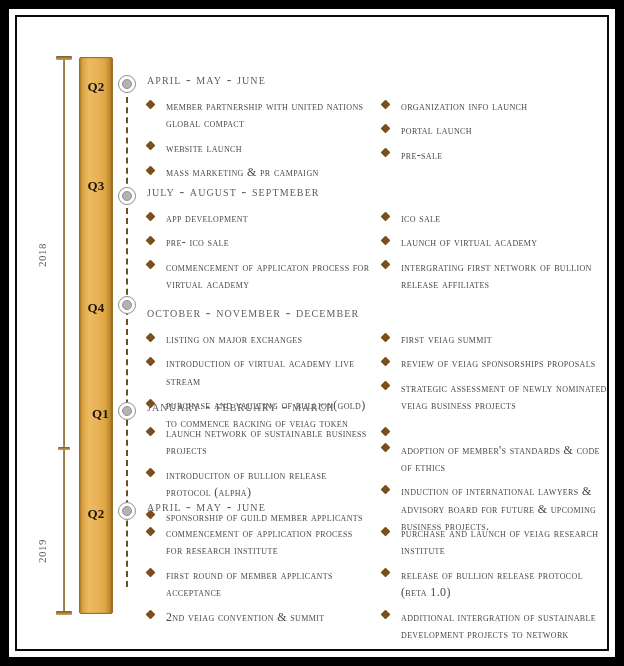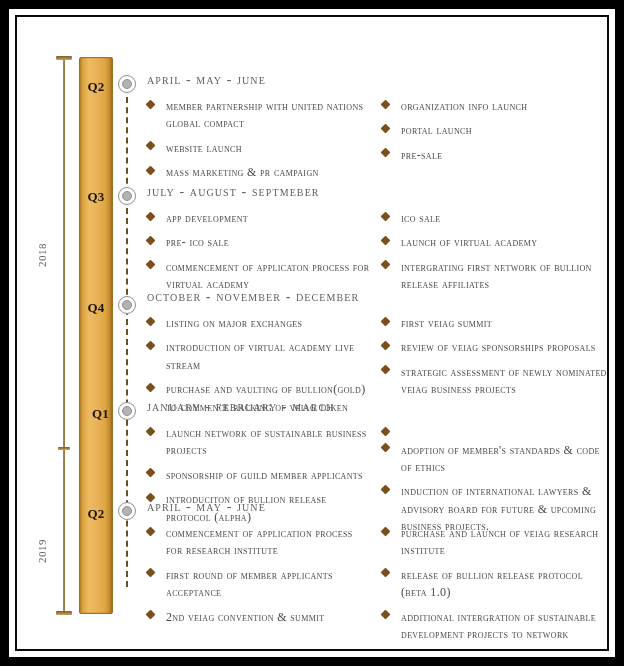--- a/index.html
+++ b/index.html
@@ -205,21 +205,21 @@
         <div class="axis-cap top"></div>
         <div class="axis-cap mid"></div>
         <div class="axis-cap bottom"></div>
 
         <div class="year-label year-2018">2018</div>
         <div class="year-label year-2019">2019</div>
 
         <div class="gold-bar"></div>
 
         <div class="q-badge" style="top:62px;">Q2</div>
-        <div class="q-badge" style="top:172px;">Q3</div>
+        <div class="q-badge" style="top:161px;">Q3</div>
         <div class="q-badge" style="top:283px;">Q4</div>
         <div class="q-badge" style="top:389px;padding-left:9px;">Q1</div>
         <div class="q-badge" style="top:489px;">Q2</div>
 
         <div class="dash-line"></div>
 
         <div class="marker" style="top:58px;"></div>
         <div class="marker" style="top:170px;"></div>
         <div class="marker" style="top:279px;"></div>
         <div class="marker" style="top:385px;"></div>
@@ -286,21 +286,21 @@
                 <span class="bullet-text">Launch of Virtual Academy</span>
               </div>
               <div class="bullet">
                 <span class="bullet-icon"></span>
                 <span class="bullet-text">Intergrating first network of bullion release affiliates</span>
               </div>
             </div>
           </div>
         </div>
 
-        <div class="section" style="top:272px;">
+        <div class="section" style="top:288px;">
           <div class="section-title">October - November - December</div>
           <div class="cols">
             <div class="col col-left">
               <div class="bullet">
                 <span class="bullet-icon"></span>
                 <span class="bullet-text">Listing on major exchanges</span>
               </div>
               <div class="bullet">
                 <span class="bullet-icon"></span>
                 <span class="bullet-text">Introduction of Virtual Academy live stream</span>
@@ -330,25 +330,25 @@
         <div class="section" style="top:382px;">
           <div class="section-title">January - February - March</div>
           <div class="cols">
             <div class="col col-left">
               <div class="bullet">
                 <span class="bullet-icon"></span>
                 <span class="bullet-text">Launch network of sustainable business projects</span>
               </div>
               <div class="bullet">
                 <span class="bullet-icon"></span>
+                <span class="bullet-text">Introduciton of bullion release protocol (alpha)</span>
+              </div>
+              <div class="bullet">
+                <span class="bullet-icon"></span>
                 <span class="bullet-text">Sponsorship of guild member applicants</span>
-              </div>
-              <div class="bullet">
-                <span class="bullet-icon"></span>
-                <span class="bullet-text">Introduciton of bullion release protocol (alpha)</span>
               </div>
             </div>
             <div class="col col-right">
               <div class="bullet">
                 <span class="bullet-icon"></span>
               </div>
               <div class="bullet">
                 <span class="bullet-icon"></span>
                 <span class="bullet-text">Adoption of member's standards &amp; code of ethics</span>
               </div>

